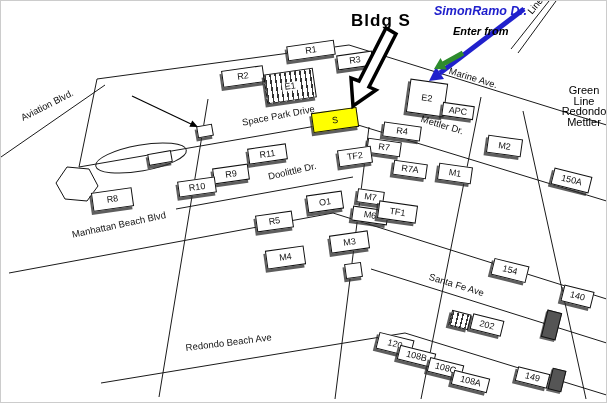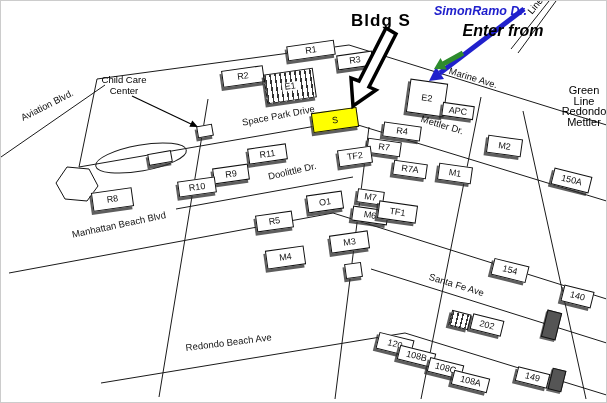--- a/index.html
+++ b/index.html
@@ -19,21 +19,21 @@
   .building.dark { background: #555555; box-shadow: -1px 2px 0 rgba(0,0,0,0.6); }
 
   .street-label {
     position: absolute; font-size: 9.5px; color: #111111;
     white-space: nowrap; transform-origin: left top;
   }
 
   .t { position: absolute; color: #000000; }
   .bldg-s   { left: 350px; top: 10px; font-size: 17px; font-weight: bold; letter-spacing: 1px; }
   .simon    { left: 433px; top: 3px;  font-size: 12.5px; font-weight: bold; font-style: italic; color: var(--simon-blue, #2020cc); }
-  .enter    { left: 452px; top: 23px; width: 100px; text-align: center; font-size: 16px; font-weight: bold; font-style: italic; line-height: 14px; }
+  .enter    { left: 452px; top: 23px; width: 100px; font-size: 11px; font-weight: bold; font-style: italic; line-height: 14px; }
   .childcare{ left: 92px;  top: 73px; width: 62px; text-align: center; font-size: 9.5px; line-height: 11px; }
   .station  { left: 560px; top: 84px; width: 46px; text-align: center; font-size: 11px; line-height: 10.5px; }
   .railline { left: 524px; top: 8px; font-size: 9.5px; transform: rotate(-50deg); transform-origin: left top; }
 
   .road { stroke: #1a1a1a; stroke-width: 1; fill: none; }
   .shape { stroke: #111111; stroke-width: 1; fill: #ffffff; }
   .blue-line { stroke: var(--simon-blue, #2020cc); stroke-width: 5; fill: none; }
   .blue-head { fill: var(--simon-blue, #2020cc); }
   .green-arrow { fill: var(--arrow-green, #2e8b2e); stroke: none; }
   .big-arrow { fill: #ffffff; stroke: #000000; stroke-width: 3.5; stroke-linejoin: miter; }
@@ -187,24 +187,20 @@
     <polygon class="green-arrow" points="460.8,49.8 441.4,60.5 439.5,57 433,68 445.8,68.4 443.8,64.9 463.2,54.2"></polygon>
     <path class="thin-arrow" d="M 131 95 L 190 123"></path>
     <polygon class="thin-head" points="197,126 188.3,125.8 191.3,119.4"></polygon>
   </svg>
 
   <div class="t bldg-s">Bldg S</div>
   <div class="t simon">SimonRamo Dr.</div>
   <div class="t enter">
     <div>Enter from</div>
   </div>
-  <div class="t childcare">
-    <div>Child Care</div>
-    <div>Center</div>
-  </div>
   <div class="t station">
     <div>Green</div>
     <div>Line</div>
     <div>Redondo</div>
     <div>Mettler</div>
   </div>
   <div class="t railline">Line</div>
 </div>
 
 </body></html>

